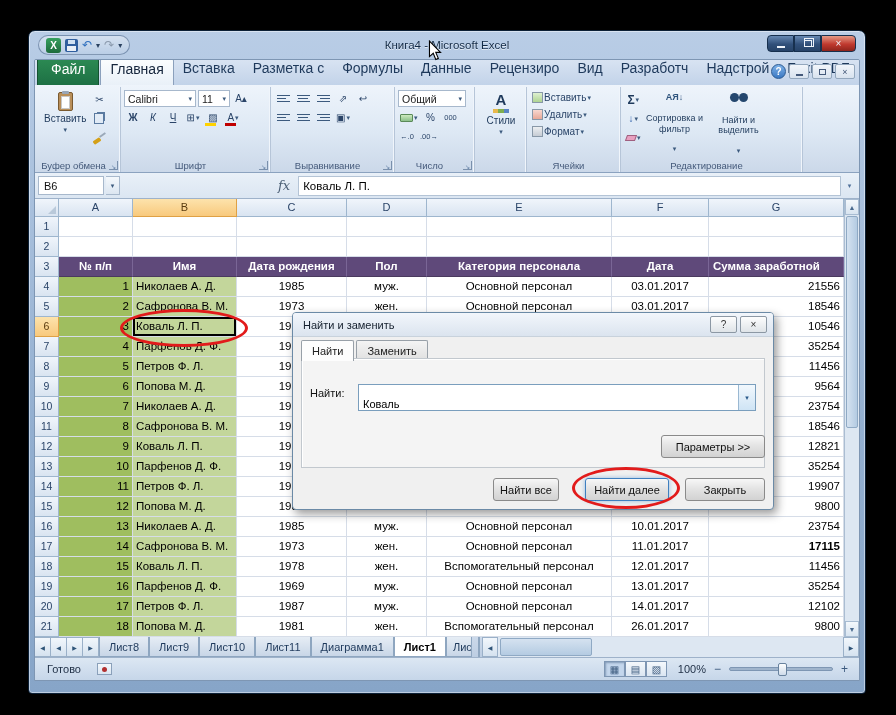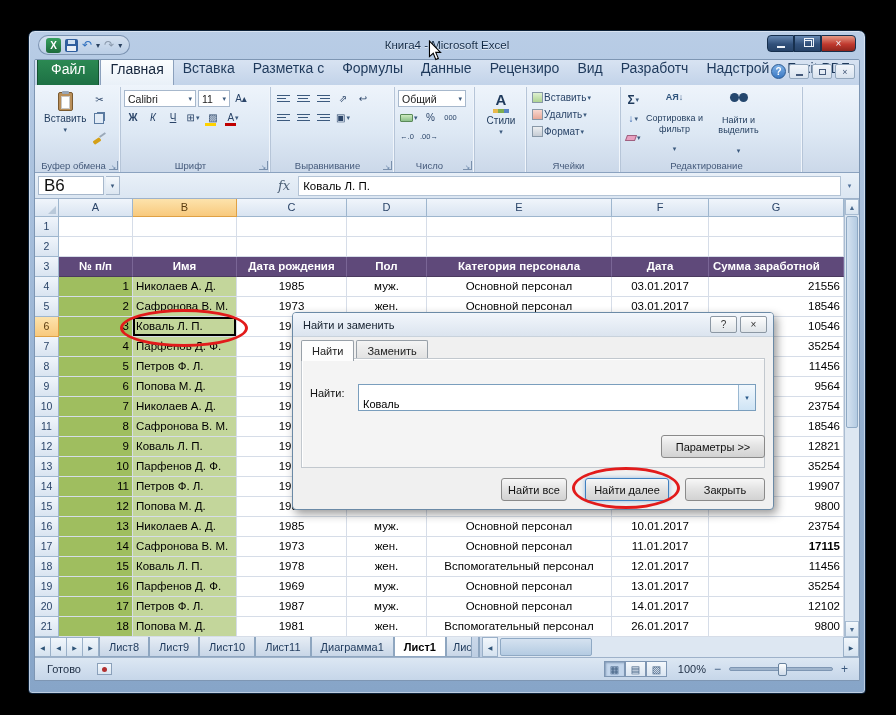--- a/index.html
+++ b/index.html
@@ -73,21 +73,21 @@
 .cico.fmt{background:linear-gradient(#eceff2,#c6ccd4)}
 .sigma{font-size:12px;font-weight:bold;color:#1e395b}
 .eras{width:10px;height:6px;background:#e8a0c0;border:1px solid #a06080;transform:skewX(-20deg)}
 .bigbtn2{display:flex;flex-direction:column;align-items:center;gap:11px;font-size:9px;line-height:1.15;color:#1e395b;width:64px;text-align:center;padding-top:3px}
 .sorticon{font-size:9px;font-weight:bold;color:#30557e}
 .binoc{position:relative;width:18px;height:11px;margin-bottom:1px}
 .binoc::before,.binoc::after{content:"";position:absolute;top:1px;width:9px;height:9px;border-radius:50%;background:#24476e}
 .binoc::before{left:0}.binoc::after{right:0}
 
 .fbar{height:26px;background:linear-gradient(#e9f0f8,#dbe6f2);border-bottom:1px solid #9eb2ca;display:flex;align-items:center;padding:0 3px;gap:2px}
-.namebox{width:66px;height:19px;background:#fff;border:1px solid #a7b8cc;display:flex;align-items:center;padding-left:5px;font-size:17px;color:#111}
+.namebox{width:66px;height:19px;background:#fff;border:1px solid #a7b8cc;display:flex;align-items:center;padding-left:5px;font-size:11px;color:#111}
 .nb-caret{width:14px;height:19px;border:1px solid #a7b8cc;border-left:none;background:linear-gradient(#f4f8fc,#dce6f1);display:flex;align-items:center;justify-content:center;font-size:7px;color:#3c5a7e}
 .nb-gap{width:148px;height:19px}
 .fx{font-family:"DejaVu Serif",serif;font-style:italic;font-size:13px;color:#4c6076;padding:0 6px}
 .finput{flex:1;height:20px;background:#fff;border:1px solid #b4c4d6;display:flex;align-items:center;padding-left:4px;font-size:11.5px;color:#000}
 .fexp{width:13px;text-align:center;font-size:7px;color:#51719a}
 
 .gridwrap{height:438px;display:flex;background:#aebfd4;overflow:hidden}
 .grid{width:809px;background:#fff}
 .grow{display:flex;height:20px}
 .ghead{height:18px}
@@ -140,21 +140,21 @@
 .dlg-btn{width:27px;height:17px;border:1px solid #8c98a4;border-radius:2px;background:linear-gradient(#fdfdfd,#dfe4e8);display:flex;align-items:center;justify-content:center;font-size:10px;color:#333}
 .dlg-tabs{display:flex;padding:3px 0 0 8px;height:23px}
 .dtab{padding:0 10px;display:flex;align-items:center;font-size:11px;color:#222;background:linear-gradient(#f4f4f4,#e0e0e0);border:1px solid #98a0a8;border-bottom:none;border-radius:2px 2px 0 0;margin-right:2px}
 .dtab.active{background:#fdfdfd;position:relative;z-index:2;height:21px;margin-bottom:-1px}
 .dlg-panel{position:absolute;left:8px;right:8px;top:45px;height:110px;border:1px solid #c2c8ce;background:#f4f4f4;box-shadow:inset 1px 1px 0 #fff}
 .dlg-label{position:absolute;left:8px;top:28px;font-size:11px;color:#111}
 .combo{position:absolute;left:56px;right:8px;top:25px;height:27px;background:#fff;border:1px solid #7a9ebd;display:flex;align-items:flex-end;padding-left:4px;font-size:11px;color:#000}
 .combo-arrow{margin-left:auto;width:17px;height:100%;border-left:1px solid #9ab8d2;background:linear-gradient(#f2f8fd,#cfe4f5);display:flex;align-items:center;justify-content:center;font-size:7px;color:#2a5a8a}
 .wbtn{position:absolute;height:23px;background:linear-gradient(#f7f7f7,#e4e4e4 45%,#d2d2d2);border:1px solid #8a8a8a;border-radius:3px;font-size:11px;color:#111;display:flex;align-items:center;justify-content:center}
 .params{right:8px;top:122px;width:104px}
-.b-findall{left:208px;bottom:8px;width:66px}
+.b-findall{left:200px;bottom:8px;width:66px}
 .b-findnext{left:292px;bottom:8px;width:84px;border-color:#3f7fbf;box-shadow:0 0 4px rgba(70,140,210,.55)}
 .b-close{right:8px;bottom:8px;width:80px}
 
 .oval{position:absolute;border:3px solid #e21b1b;border-radius:50%;z-index:100}
 #oval-cell{left:120px;top:309px;width:128px;height:38px}
 #oval-btn{left:572px;top:467px;width:108px;height:42px}
 .cursor{position:absolute;left:428px;top:40px;z-index:120}
 </style>
 </head>
 <body>

